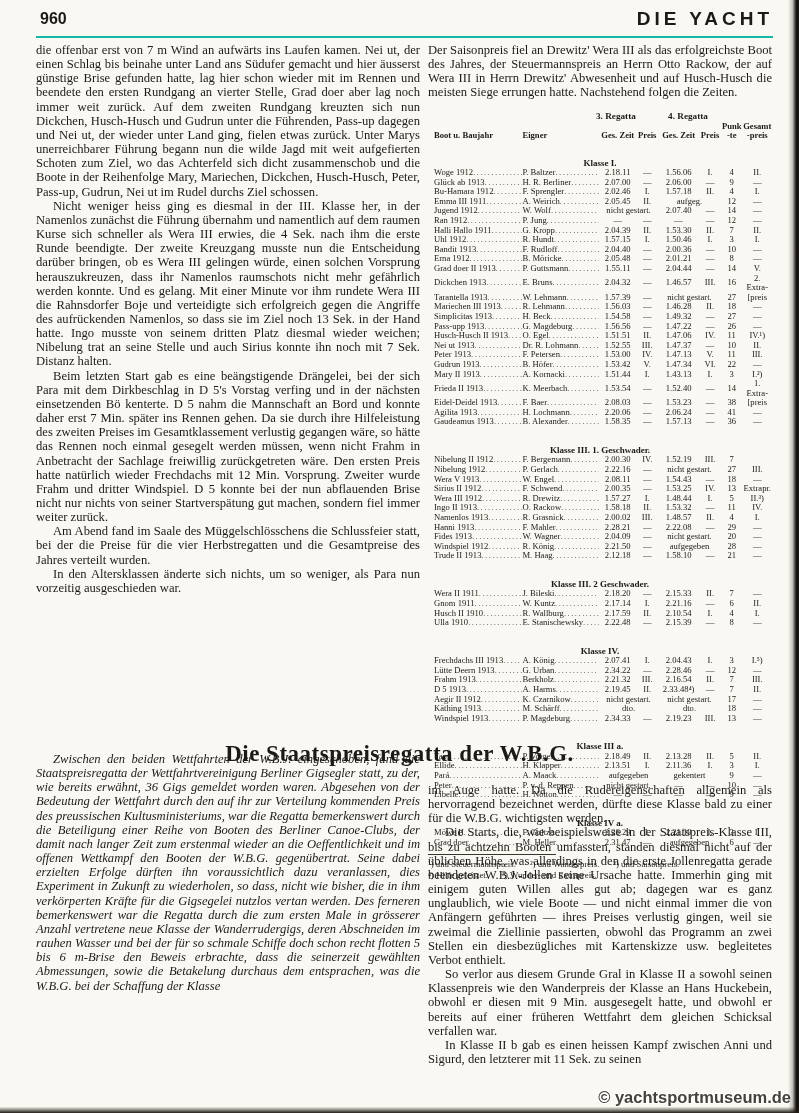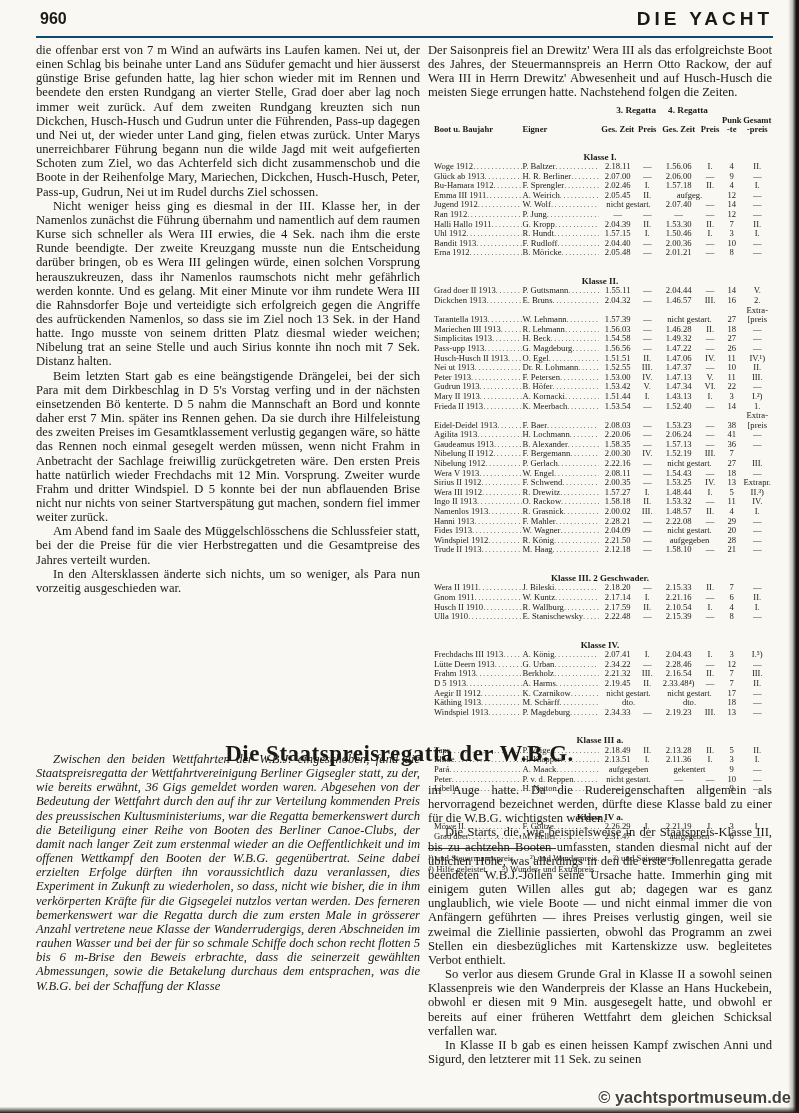--- a/index.html
+++ b/index.html
@@ -1,45 +1,45 @@
 <!DOCTYPE html>
 <html><head>
 <meta charset="utf-8">
 <style>
   html,body{margin:0;padding:0;background:#e8e6e0;}
   .page{position:relative;width:799px;height:1113px;margin:0 auto;background:#faf8f2;
         overflow:hidden;font-family:"Liberation Serif","DejaVu Serif",serif;color:#1d1a16;}
   
-  .header{position:absolute;top:8px;left:36px;right:26px;height:28px;border-bottom:2px solid #0c4a6e;}
+  .header{position:absolute;top:8px;left:36px;right:26px;height:28px;border-bottom:2px solid #14b8a6;}
   .page-num{position:absolute;left:4px;top:2px;font-size:16px;font-weight:bold;
             font-family:"Liberation Sans",sans-serif;}
   .journal-title{position:absolute;left:0;right:0;top:0;text-align:right;font-size:19px;
                  font-weight:bold;letter-spacing:4px;font-family:"Liberation Sans",sans-serif;}
   
   .col{position:absolute;}
   #a1-left {top:43px;left:36px;width:384px;}
   #a1-right{top:43px;left:428px;width:344px;}
   #a2-left {top:752px;left:36px;width:384px;font-style:italic;}
   #a2-right{top:783px;left:428px;width:344px;}
   .col p{margin:0;font-size:12.6px;line-height:14.15px;text-align:justify;}
   .col p.indent{text-indent:17px;}
-  #a1-right .intro{margin-bottom:5px;}
+  #a1-right .intro{margin-bottom:11px;}
   
   .rtable{font-size:8.6px;line-height:9.6px;}
   .t-groups{display:flex;padding-left:168px;font-weight:bold;font-size:9.2px;line-height:11px;}
-  .t-groups .g3{width:60px;text-align:right;}
+  .t-groups .g3{width:60px;text-align:left;}
   .t-groups .g4{width:64px;text-align:center;}
   .t-head{display:flex;font-weight:bold;margin-bottom:1px;align-items:flex-end;}
   .t-head .hc{word-break:break-word;line-height:9px;}
   .c-boat{width:90px;padding-left:6px;} .c-owner{width:78px;}
   .c-z3{width:38px;text-align:center;} .c-p3{width:22px;text-align:center;}
   .c-z4{width:42px;text-align:center;} .c-p4{width:22px;text-align:center;}
   .c-pk{width:22px;text-align:center;} .c-gs{width:30px;text-align:center;}
   .t-section{font-weight:bold;text-align:center;font-size:9px;line-height:10.4px;margin-top:18px;}
-  .trow{display:flex;}
+  .trow{display:flex;align-items:center;}
   .ncell{display:flex;overflow:hidden;white-space:nowrap;}
   .dots{flex:1;overflow:hidden;white-space:nowrap;opacity:.85;}
   .dots::after{content:"..........................................................";letter-spacing:1.5px;}
   .merged{text-align:center;}
   .foot-sep{width:128px;border-top:1px solid #3a362f;margin:7px 0 4px 0;}
   .footnotes{font-size:8.8px;line-height:11px;}
   .footnotes span{margin-right:14px;}
   
   .a2-title{position:absolute;top:741px;left:0;right:0;text-align:center;
             font-size:23px;font-weight:bold;letter-spacing:.5px;}
@@ -241,21 +241,20 @@
               <span>B. Möricke</span>
               <span class="dots"></span>
             </span>
             <span class="c-z3">2.05.48</span>
             <span class="c-p3">—</span>
             <span class="c-z4">2.01.21</span>
             <span class="c-p4">—</span>
             <span class="c-pk">8</span>
             <span class="c-gs">—</span>
           </div>
-          <div class="t-section">Klasse II.</div>
           <div class="trow">
             <span class="ncell c-boat">
               <span>Grad doer II 1913</span>
               <span class="dots"></span>
             </span>
             <span class="ncell c-owner">
               <span>P. Guttsmann</span>
               <span class="dots"></span>
             </span>
             <span class="c-z3">1.55.11</span>
@@ -481,20 +480,21 @@
               <span>B. Alexander</span>
               <span class="dots"></span>
             </span>
             <span class="c-z3">1.58.35</span>
             <span class="c-p3">—</span>
             <span class="c-z4">1.57.13</span>
             <span class="c-p4">—</span>
             <span class="c-pk">36</span>
             <span class="c-gs">—</span>
           </div>
+          <div class="t-section">Klasse III.  1. Geschwader.</div>
           <div class="trow">
             <span class="ncell c-boat">
               <span>Nibelung II 1912</span>
               <span class="dots"></span>
             </span>
             <span class="ncell c-owner">
               <span>F. Bergemann</span>
               <span class="dots"></span>
             </span>
             <span class="c-z3">2.00.30</span>

